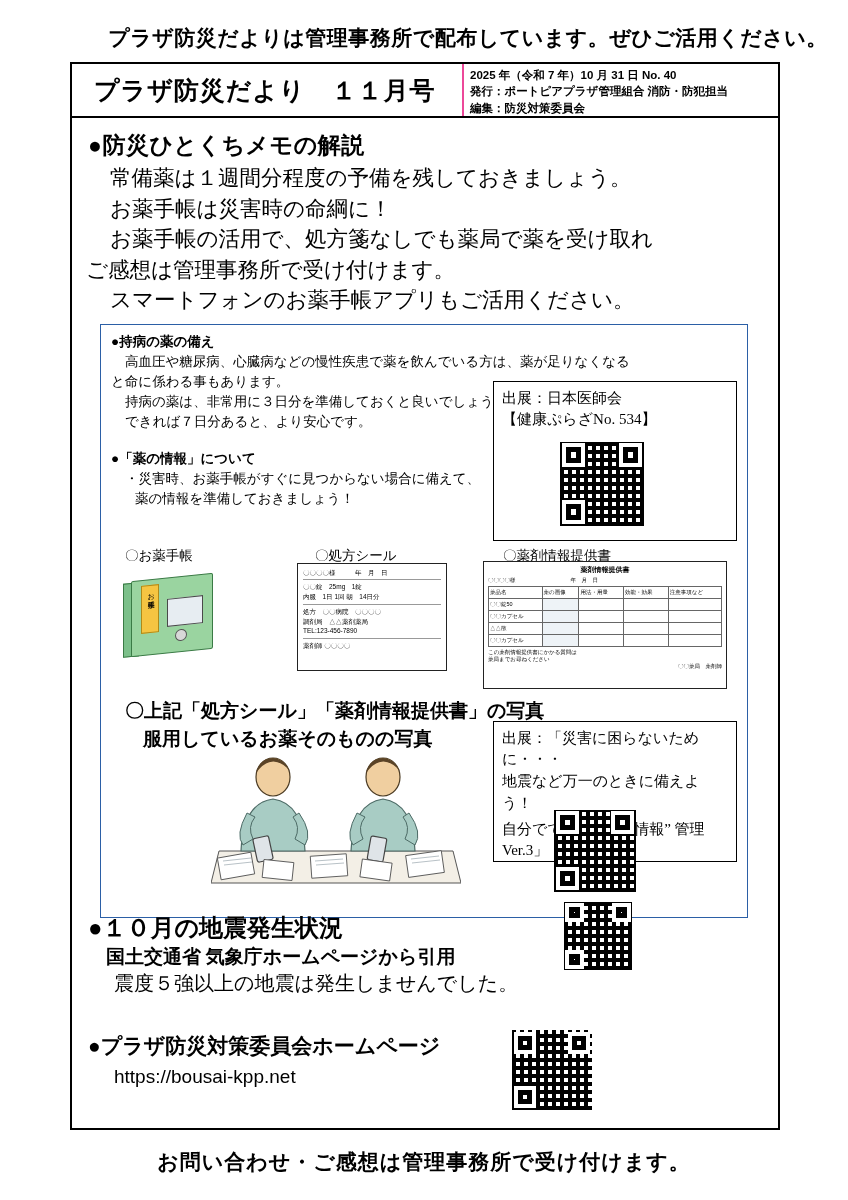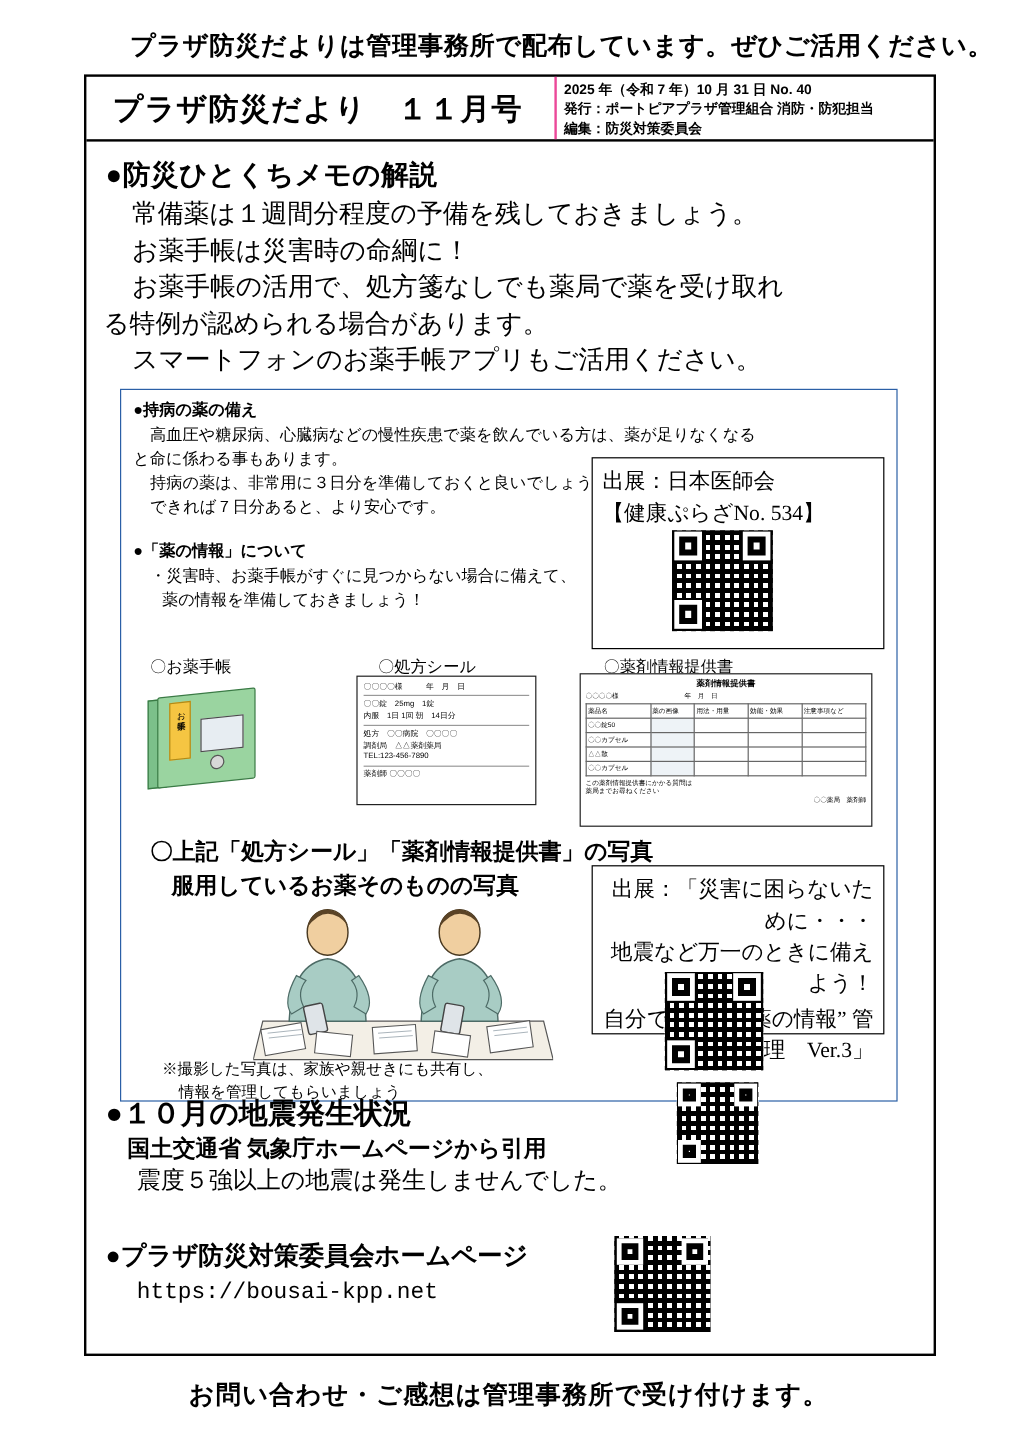--- a/index.html
+++ b/index.html
@@ -116,35 +116,36 @@
   }
   .bx-h {
     font-size: 13.5px;
     font-weight: bold;
     margin: 0 0 2px 0;
   }
   .bx-t {
     font-size: 13.5px;
     line-height: 1.5;
     margin: 0;
+    font-family: Liberation Mono, monospace;
   }
   .bx-indent { margin-left: 14px; }
 
   
   .srcbox {
     position: absolute;
     border: 1px solid #000;
     box-sizing: border-box;
     background: #fff;
-    font-size: 18px;
+    font-size: 15px;
     line-height: 1.45;
     padding: 6px 8px;
   }
   .srcbox1 { left: 392px; top: 56px; width: 244px; height: 160px; }
-  .srcbox2 { left: 392px; top: 396px; width: 244px; height: 141px; text-align: right; }
+  .srcbox2 { left: 392px; top: 396px; width: 244px; height: 141px; }
 
   
   .qr {
     background-color: #fff;
     background-image:
       repeating-linear-gradient(90deg, #000 0 4px, transparent 4px 8px),
       repeating-linear-gradient(0deg, #000 0 4px, transparent 4px 8px);
     background-blend-mode: multiply;
     position: relative;
   }
@@ -287,21 +288,21 @@
   .sec2 { position: absolute; left: 16px; top: 848px; width: 680px; }
   .sec2 .h { font-size: 24px; font-weight: bold; }
   .sec2 .l2 { font-size: 19px; font-weight: bold; margin-left: 18px; }
   .sec2 .l3 { font-size: 20px; margin-left: 26px; }
 
   .qr-jma { position: absolute; left: 492px; top: 838px; width: 68px; height: 68px; }
 
   .sec3 { position: absolute; left: 16px; top: 968px; width: 680px; }
   .sec3 .h { font-size: 21px; font-weight: bold; }
   .sec3 .url {
-    font-family: Liberation Mono, monospace;
+    font-family: Liberation Sans, sans-serif;
     font-size: 19px;
     margin-left: 26px;
     margin-top: 6px;
   }
   .qr-site { position: absolute; left: 440px; top: 966px; width: 80px; height: 80px; }
 </style>
 </head>
 <body>
 
 <div class="page">
@@ -318,21 +319,21 @@
         <div>編集：防災対策委員会</div>
       </div>
     </div>
 
     <div class="body-area">
 
       <div class="heading1">●防災ひとくちメモの解説</div>
       <div class="para indent">常備薬は１週間分程度の予備を残しておきましょう。</div>
       <div class="para indent">お薬手帳は災害時の命綱に！</div>
       <div class="para indent">お薬手帳の活用で、処方箋なしでも薬局で薬を受け取れ</div>
-      <div class="para">る特例が認められる場合があります。</div>
+      <div class="para">ご感想は管理事務所で受け付けます。</div>
       <div class="para indent">スマートフォンのお薬手帳アプリもご活用ください。</div>
 
       <div class="bluebox">
 
         <div class="bx-h">●持病の薬の備え</div>
         <div class="bx-t bx-indent">高血圧や糖尿病、心臓病などの慢性疾患で薬を飲んでいる方は、薬が足りなくなる</div>
         <div class="bx-t">と命に係わる事もあります。</div>
         <div class="bx-t bx-indent">持病の薬は、非常用に３日分を準備しておくと良いでしょう。</div>
         <div class="bx-t bx-indent">できれば７日分あると、より安心です。</div>
 
@@ -470,24 +471,20 @@
 
         <div class="srcbox srcbox2">
           <div>出展：「災害に困らないために・・・</div>
           <div>地震など万一のときに備えよう！</div>
           <div style="margin-top:4px;">自分でできる “薬の情報” 管理　Ver.3」</div>
           <div class="qr qr-s2">
               <span class="qr-bl"></span>
             </div>
         </div>
 
-        <div class="note-bottom">
-          <div>※撮影した写真は、家族や親せきにも共有し、</div>
-          <div style="margin-left:14px;">情報を管理してもらいましょう</div>
-        </div>
 
       </div>
 
     </div>
 
     <div class="sec2">
       <div class="h">●１０月の地震発生状況</div>
       <div class="l2">国土交通省 気象庁ホームページから引用</div>
       <div class="l3">震度５強以上の地震は発生しませんでした。</div>
     </div>

